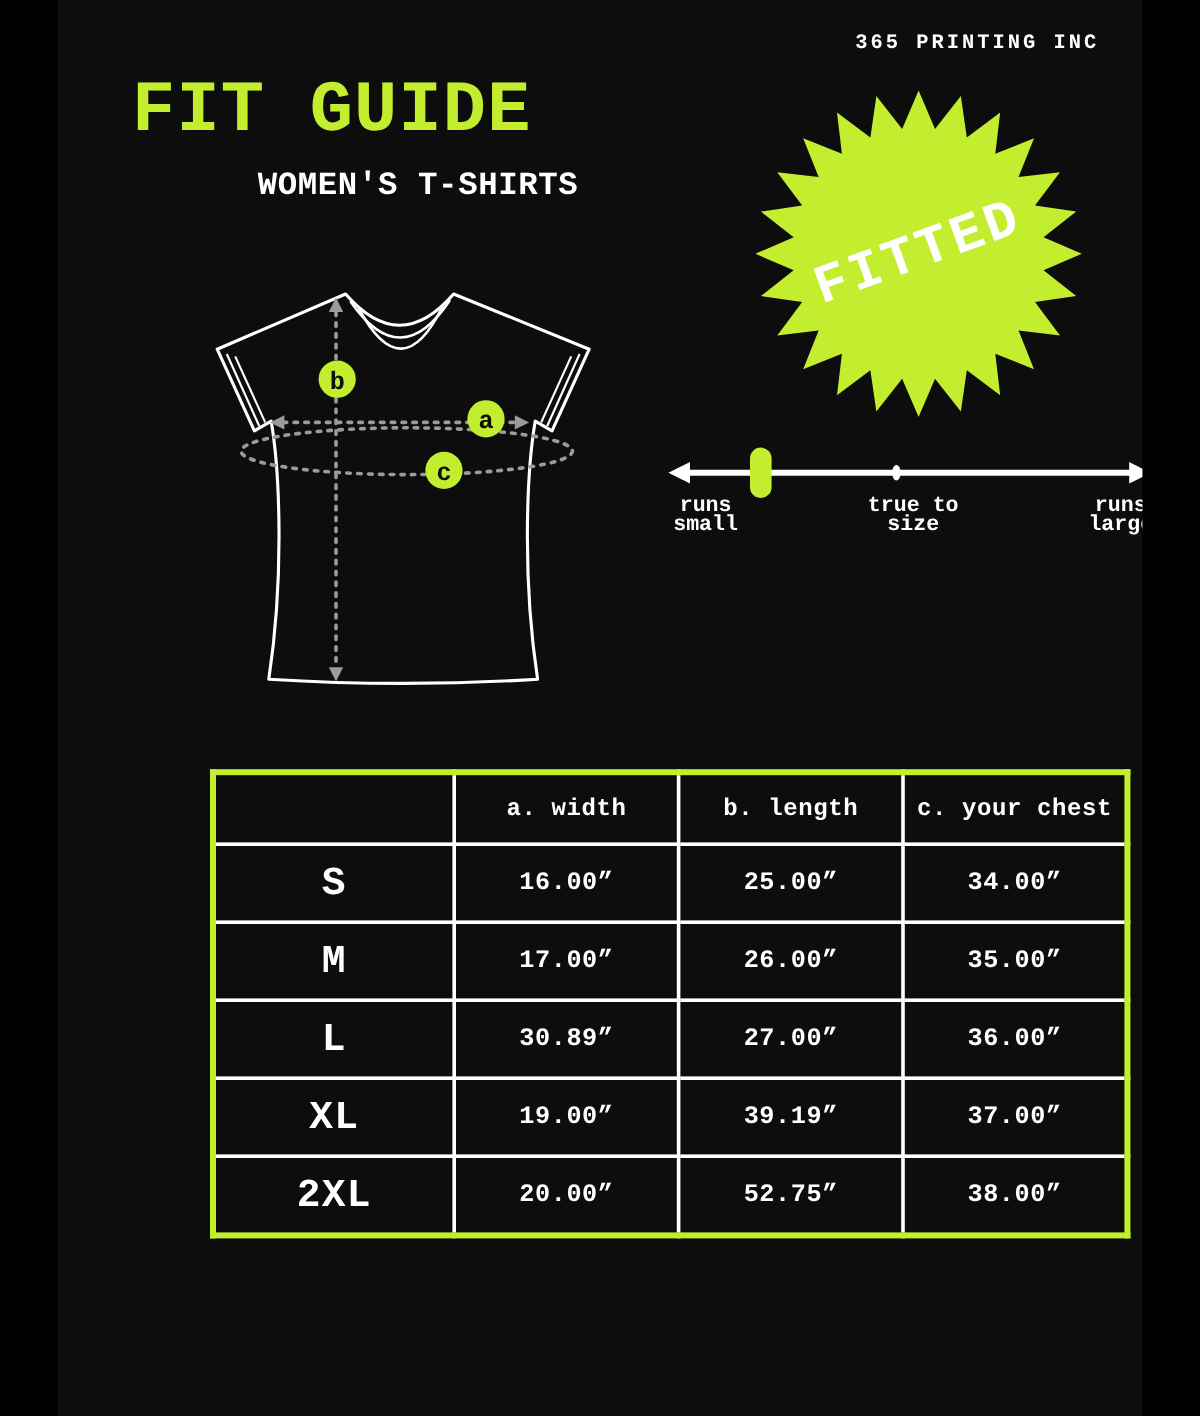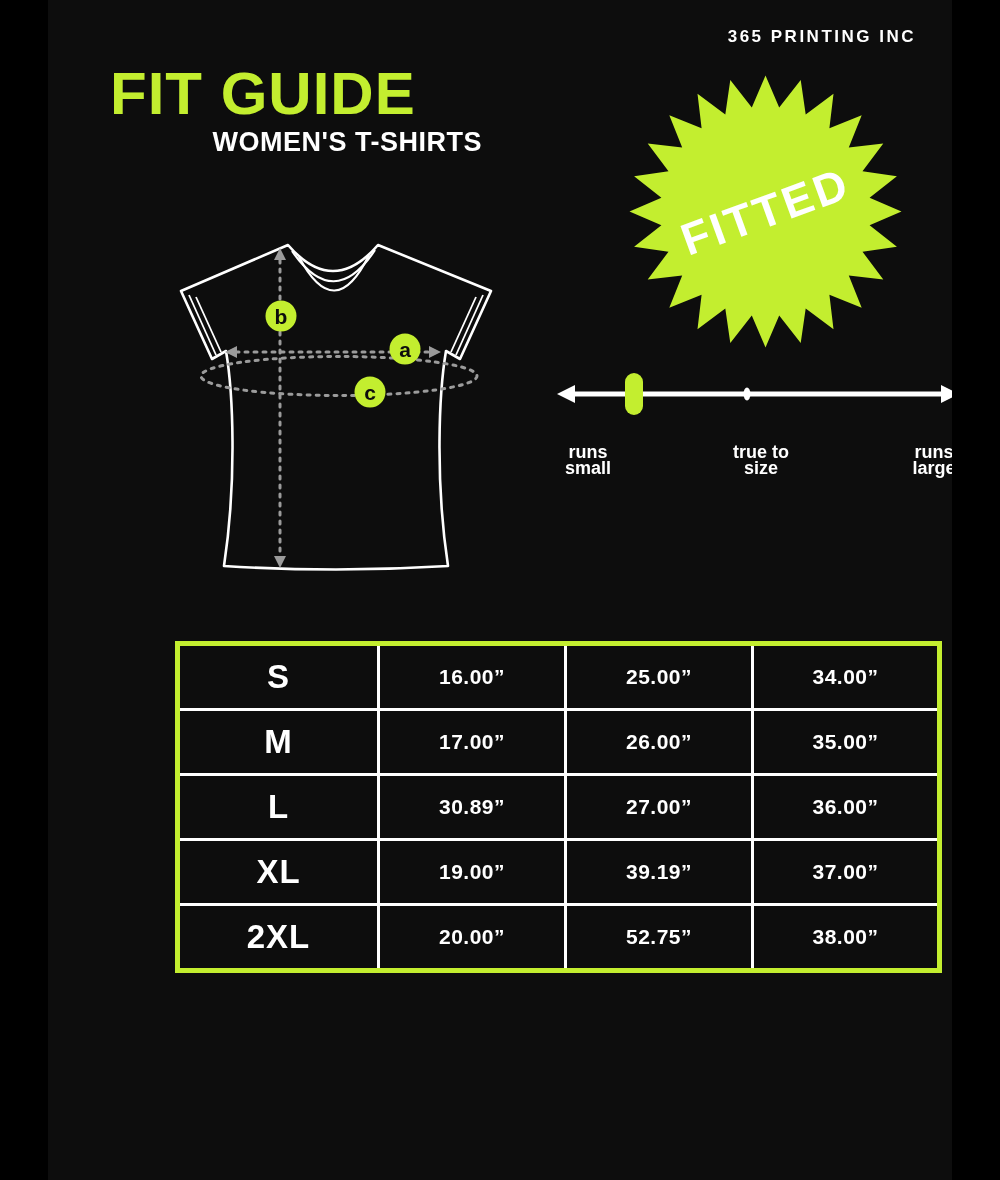--- a/index.html
+++ b/index.html
@@ -1,42 +1,42 @@
 <!DOCTYPE html>
 <html style="--bg: #0d0d0d; --accent: #c3ee2f; --text: #ffffff; --dash: #9b9b9b;"><head>
 <meta charset="utf-8">
 <style>
   :root{
     --bg:#0d0d0d; --accent:#c3ee2f; --text:#ffffff; --dash:#9b9b9b;
   }
   html,body{margin:0;padding:0;background:#000;}
   .canvas{
     position:relative; width:904px; height:1180px; background:var(--bg);
-    font-family:Liberation Sans, sans-serif; color:var(--text);
+    font-family:Liberation Mono, monospace; color:var(--text);
     overflow:hidden; margin:0 auto;
   }
   .brand{
     position:absolute; top:27px; right:36px;
     font-size:17px; font-weight:bold; letter-spacing:2.5px; white-space:nowrap;
   }
   .title-block{position:absolute; left:62px; top:62px; width:372px;}
   .title{
     font-size:60px; font-weight:bold; color:var(--accent);
     letter-spacing:1px; line-height:1.05; white-space:nowrap;
   }
   .subtitle{
-    margin-top:2px; font-size:27px; font-weight:bold; text-align:right;
+    margin-top:16px; font-size:27px; font-weight:bold; text-align:right;
     letter-spacing:0.5px; white-space:nowrap;
   }
   svg{position:absolute; overflow:visible;}
   .tshirt-svg{left:120px; top:230px;}
   .badge-svg{left:577px; top:71px;}
   .scale-svg{left:500px; top:366px;}
   .scale-label{
-    position:absolute; top:444px; width:100px; text-align:center;
+    position:absolute; top:414px; width:100px; text-align:center;
     font-size:18px; font-weight:bold; line-height:16px; white-space:pre-line;
   }
   .scale-label.small{left:490px;}
   .scale-label.true{left:663px;}
   .scale-label.large{left:836px;}
   .size-table{
     position:absolute; left:127px; top:641px;
     border-collapse:collapse; table-layout:fixed;
     border:5px solid var(--accent);
   }
@@ -123,20 +123,26 @@
 large</div>
 
   <table class="size-table">
     <colgroup>
       <col style="width:201px">
         <col style="width:187px">
         <col style="width:187px">
         <col style="width:187px">
     </colgroup>
     <tbody>
+        <tr>
+      <th></th>
+      <th>a. width</th>
+      <th>b. length</th>
+      <th>c. your chest</th>
+    </tr>
     <tr>
       <td class="size-cell">S</td>
       <td class="value-cell">16.00”</td>
       <td class="value-cell">25.00”</td>
       <td class="value-cell">34.00”</td>
     </tr>
     <tr>
       <td class="size-cell">M</td>
       <td class="value-cell">17.00”</td>
       <td class="value-cell">26.00”</td>

